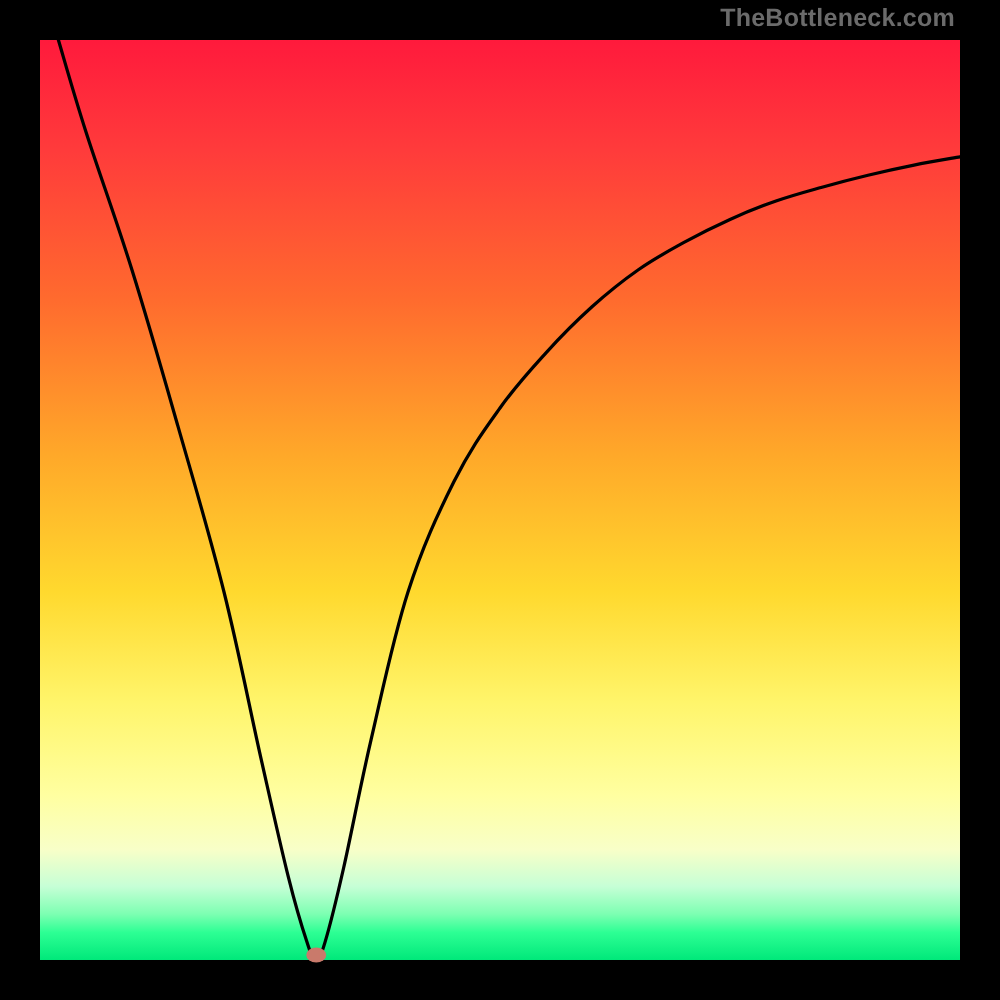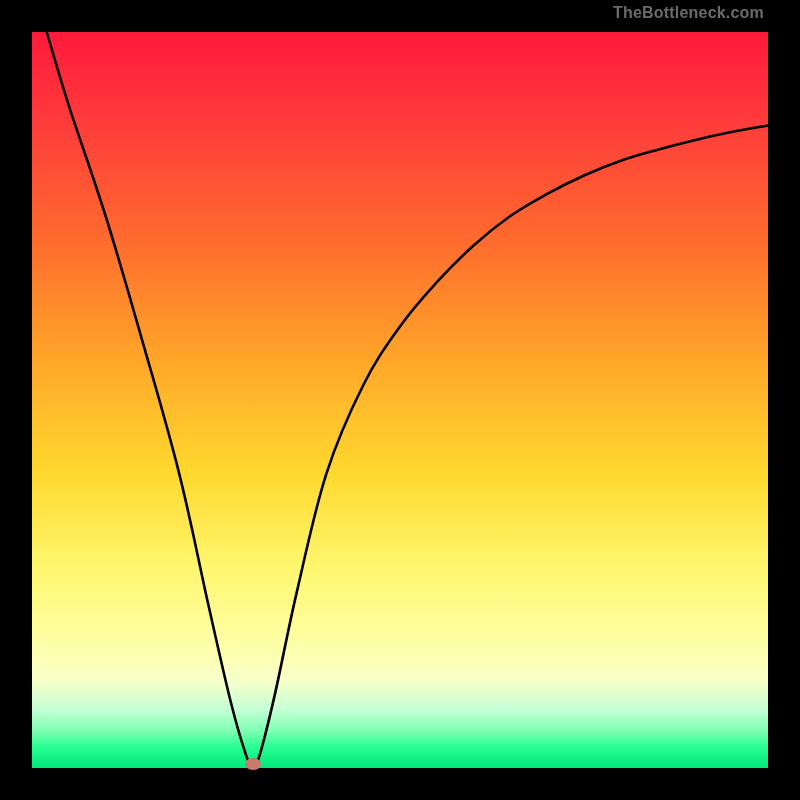--- a/index.html
+++ b/index.html
@@ -30,21 +30,21 @@
       #7dffb2 95%,
       #2dff94 97%,
       #00e87a 100%
     );
   }
   .watermark {
     position: absolute;
     top: 4px;
     right: 36px;
     font-family: Arial, Helvetica, sans-serif;
-    font-size: 16px;
+    font-size: 20px;
     font-weight: 600;
     color: #6b6b6b;
     letter-spacing: 0.2px;
   }
   .curve {
     position: absolute;
     left: 0; top: 0;
     width: 736px;
     height: 736px;
     overflow: visible;

